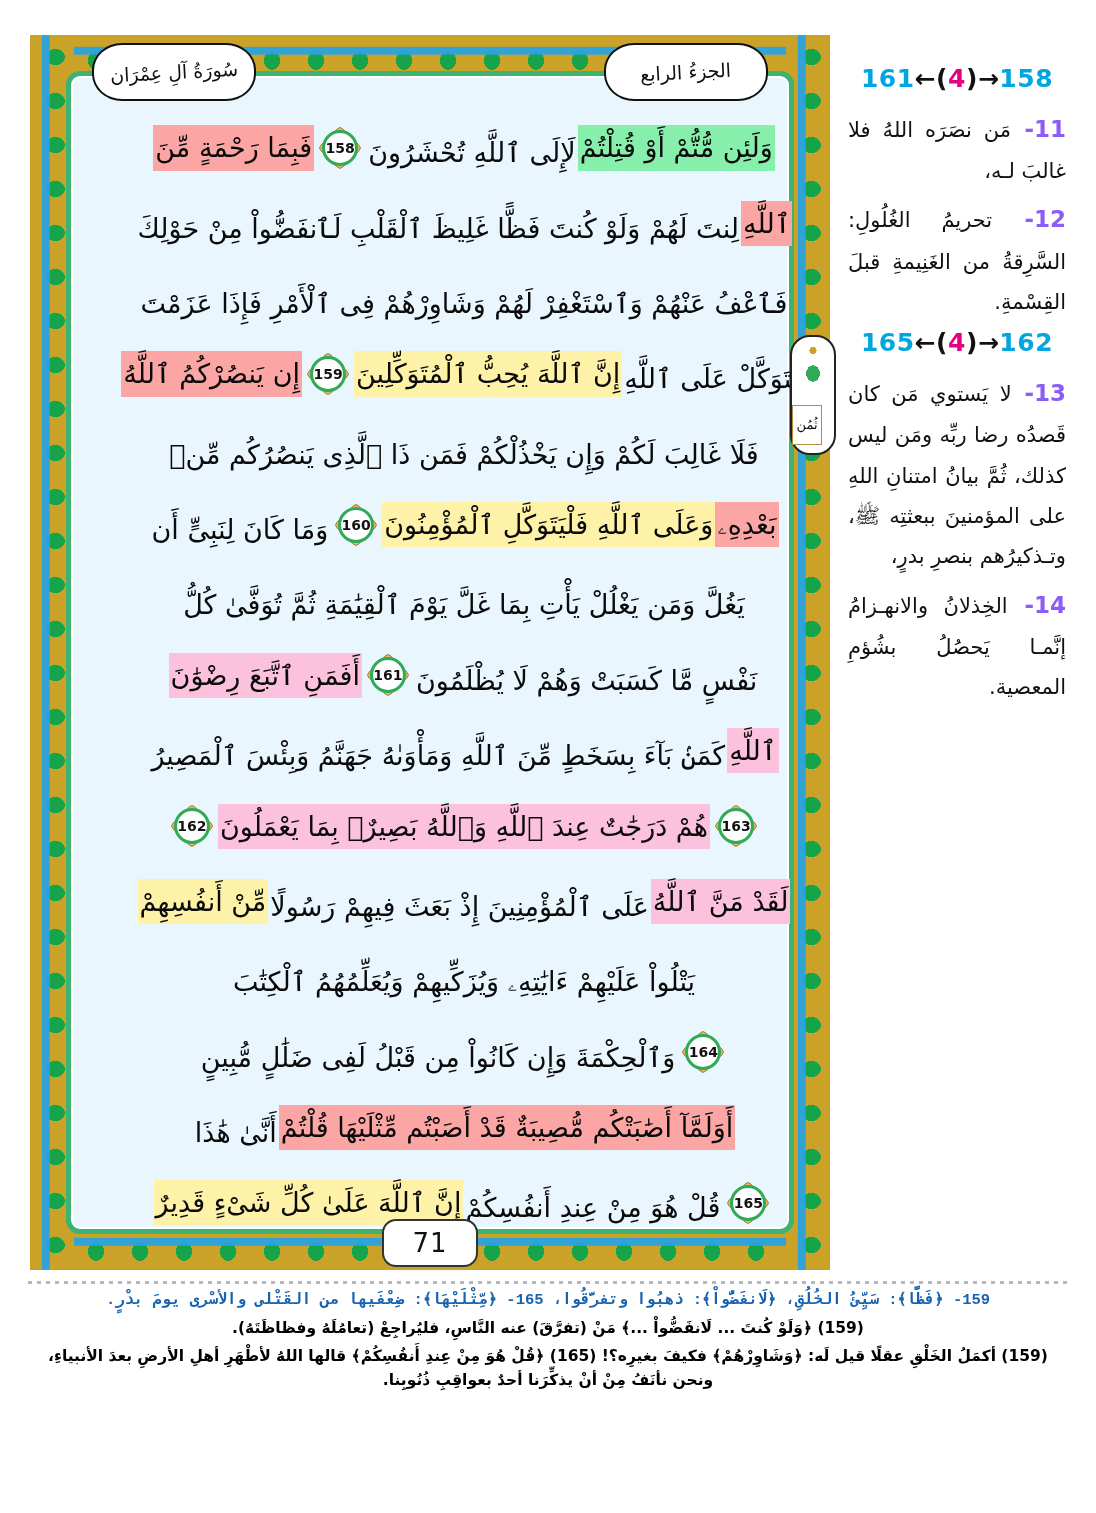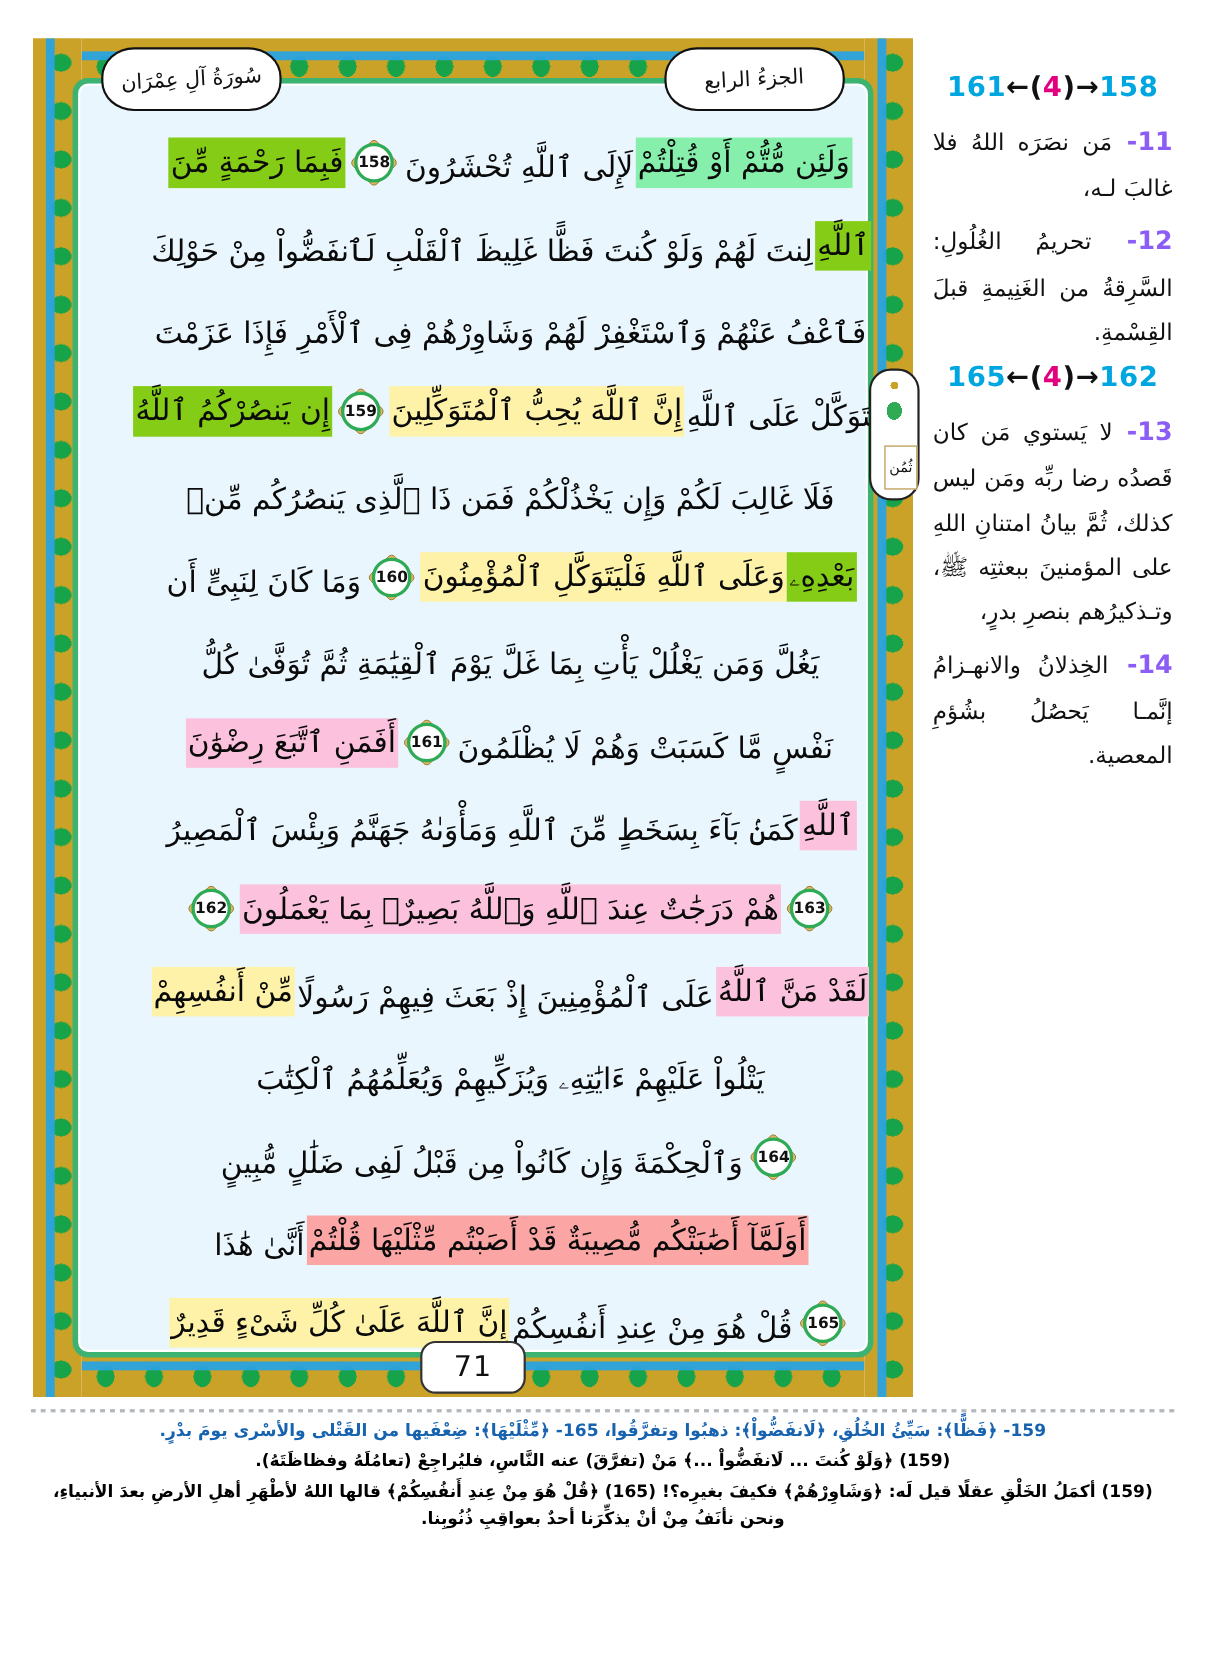--- a/index.html
+++ b/index.html
@@ -170,21 +170,21 @@
   .seg {
     font-family: "DejaVu Sans", "Liberation Serif", serif;
     font-size: 27px;
     line-height: 1.45;
     color: #0a0a0a;
     padding: 3px 2px;
     direction: rtl;
     white-space: nowrap;
   }
   .hl-green  { background: #86efac; }
-  .hl-blue   { background: #84cc16; }
+  .hl-blue   { background: #fca5a5; }
   .hl-yellow { background: #fdf2a8; }
   .hl-pink   { background: #fcc2dd; }
   .hl-orange { background: #fca5a5; }
   .hl-none   { background: transparent; margin-top: 10px; }
 
   
   .ayah-marker {
     position: relative;
     width: 44px;
     height: 44px;
@@ -222,21 +222,21 @@
     position: absolute;
     right: -6px;
     top: 300px;
     width: 42px;
     height: 108px;
     background: #ffffff;
     border: 2px solid #222222;
     border-radius: 20px;
     display: flex;
     align-items: flex-end;
-    justify-content: flex-end;
+    justify-content: flex-start;
     padding-bottom: 8px;
     z-index: 7;
     font-family: Liberation Serif, serif;
   }
   .thumn .finial {
     position: absolute;
     top: 8px; left: 50%;
     transform: translateX(-50%);
     width: 26px; height: 46px;
     background:
@@ -303,21 +303,21 @@
     top: 1288px;
     direction: rtl;
     text-align: center;
   }
   .fn {
     font-family: "DejaVu Sans", "Liberation Serif", serif;
     direction: rtl;
     line-height: 1.6;
     margin-bottom: 3px;
   }
-  .fn-blue    { color: #1763b0; font-size: 15.5px; font-weight: bold; text-align: center; }
+  .fn-blue    { color: #1763b0; font-size: 15.5px; font-weight: bold; text-align: center; font-family: Liberation Mono, monospace; }
   .fn-magenta { color: #000000; font-size: 15.5px; font-weight: bold; text-align: center; }
 
   
   .fn-rule {
     position: absolute;
     left: 28px; right: 28px;
     top: 1281px;
     height: 3px;
     background-image: linear-gradient(to right, #9aa0a6 0 45%, transparent 46%);
     background-size: 9px 3px;

